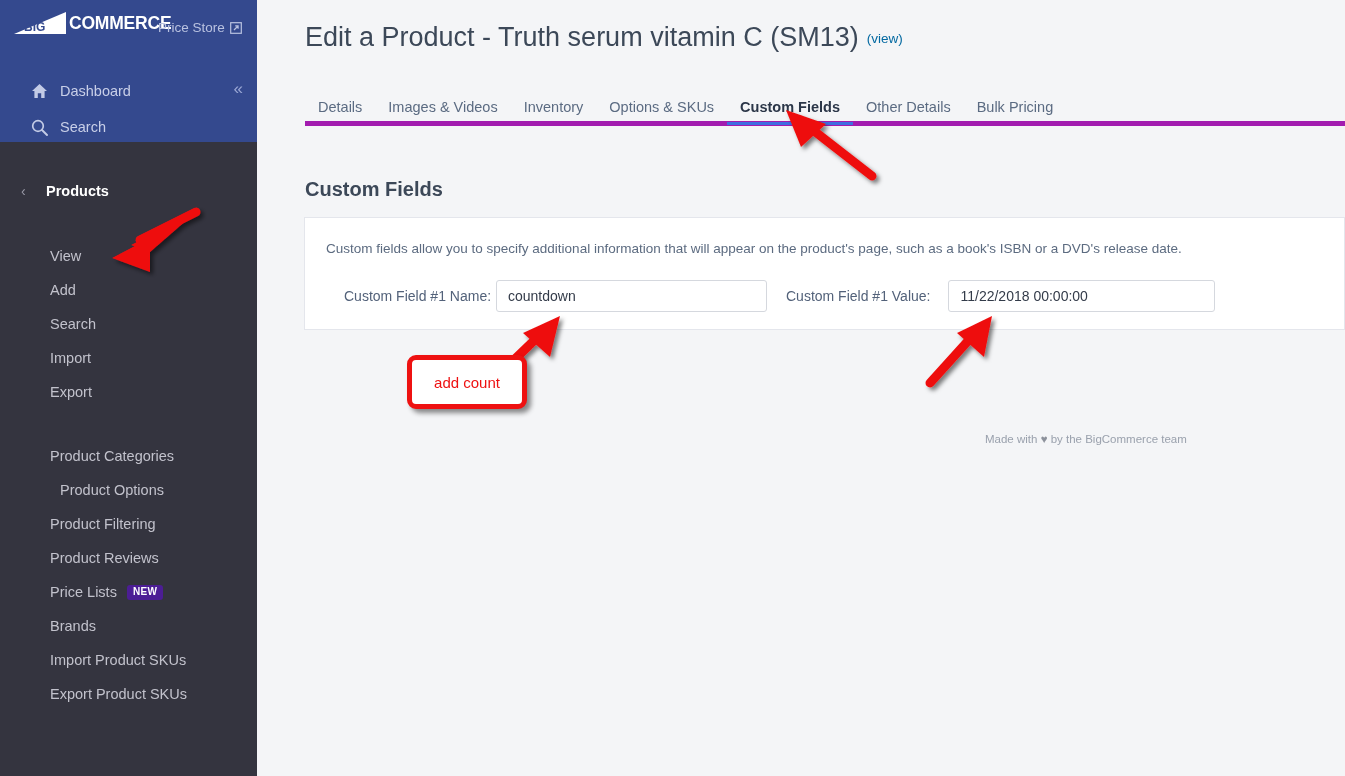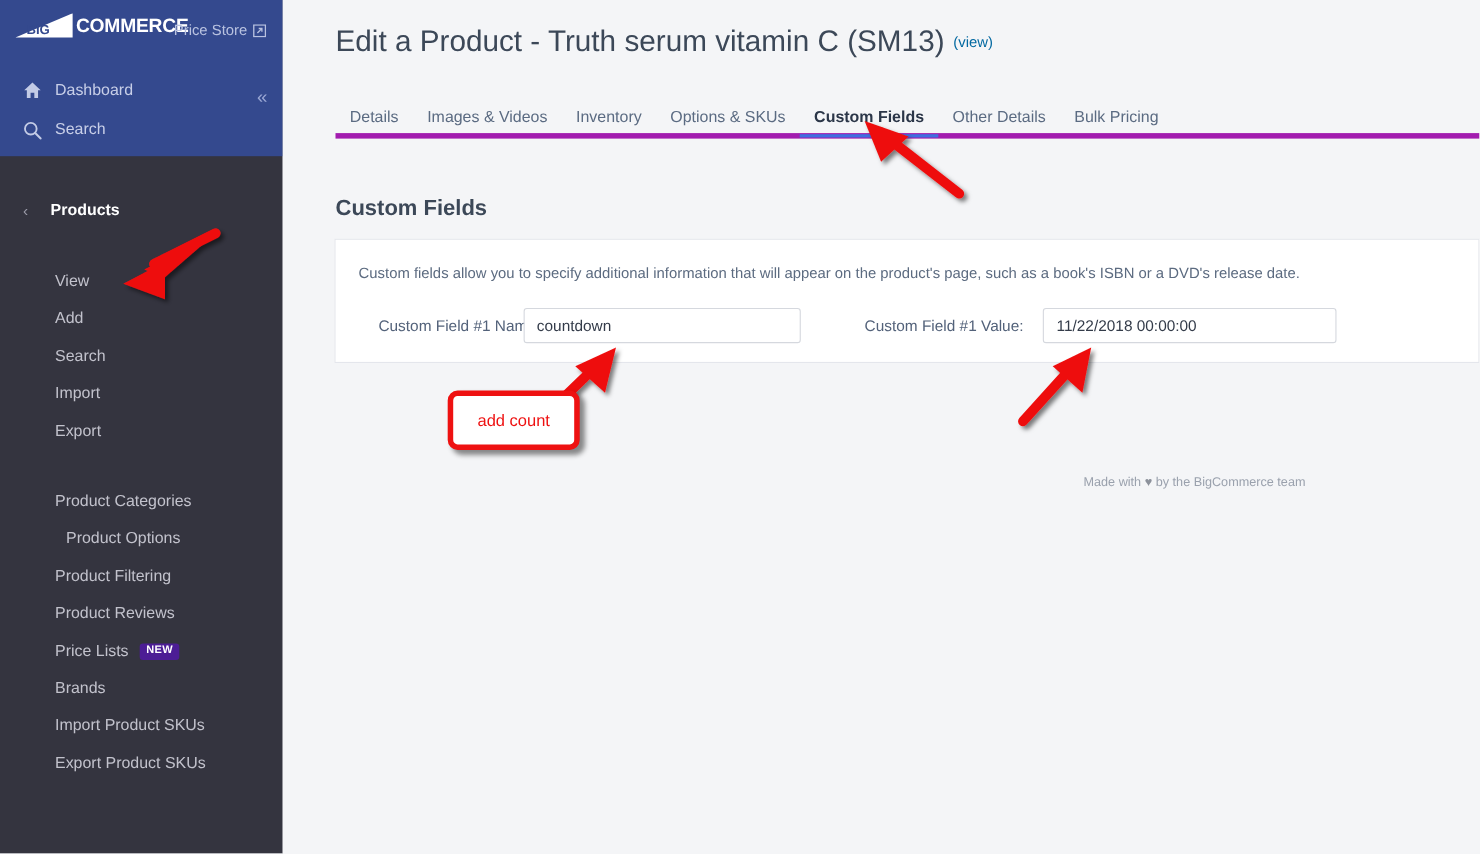--- a/index.html
+++ b/index.html
@@ -32,21 +32,21 @@
     letter-spacing: -0.2px; line-height: 1; margin-left: -1px;
   }
   #view-store {
     position: absolute; left: 158px; top: 20px;
     color: #b9c2e0; font-size: 13.5px;
     display: flex; align-items: center; gap: 5px;
     cursor: pointer; white-space: nowrap;
   }
   .nav-top-item {
     position: absolute; left: 0; width: 257px; height: 34px;
-    display: flex; align-items: flex-start; cursor: pointer;
+    display: flex; align-items: center; cursor: pointer; padding-left: 10px;
   }
   .nav-top-item .ico {
     width: 30px; display: flex; justify-content: center;
     margin-left: 14px; color: #c3cbe6;
   }
   .nav-top-item .lbl {
     color: #c8cfe8; font-size: 14.5px; margin-left: 6px;
   }
   #collapse-btn {
     position: absolute; right: 16px; top: 80px;
@@ -289,21 +289,21 @@
       </div>
     </div>
 
     <h2 id="section-heading">Custom Fields</h2>
 
     <section id="panel">
       <p id="panel-desc">Custom fields allow you to specify additional information that will appear on the product's page, such as a book's ISBN or a DVD's release date.</p>
 
       <div class="field-row" style="left:39px;">
         <label class="field-label" style="width:132px; text-align:right;">Custom Field #1 Name:</label>
-        <input class="field-input" style="width: 252px; " type="text" value="countdown">
+        <input class="field-input" style="width: 271px; margin-left: 20px;" type="text" value="countdown">
       </div>
 
       <div class="field-row" style="left:481px;">
         <label class="field-label">Custom Field #1 Value:</label>
         <input class="field-input" style="width: 267px; margin-left: 18px;" type="text" value="11/22/2018 00:00:00">
       </div>
     </section>
 
     <div id="footer-credit">
       <span>Made with</span>

